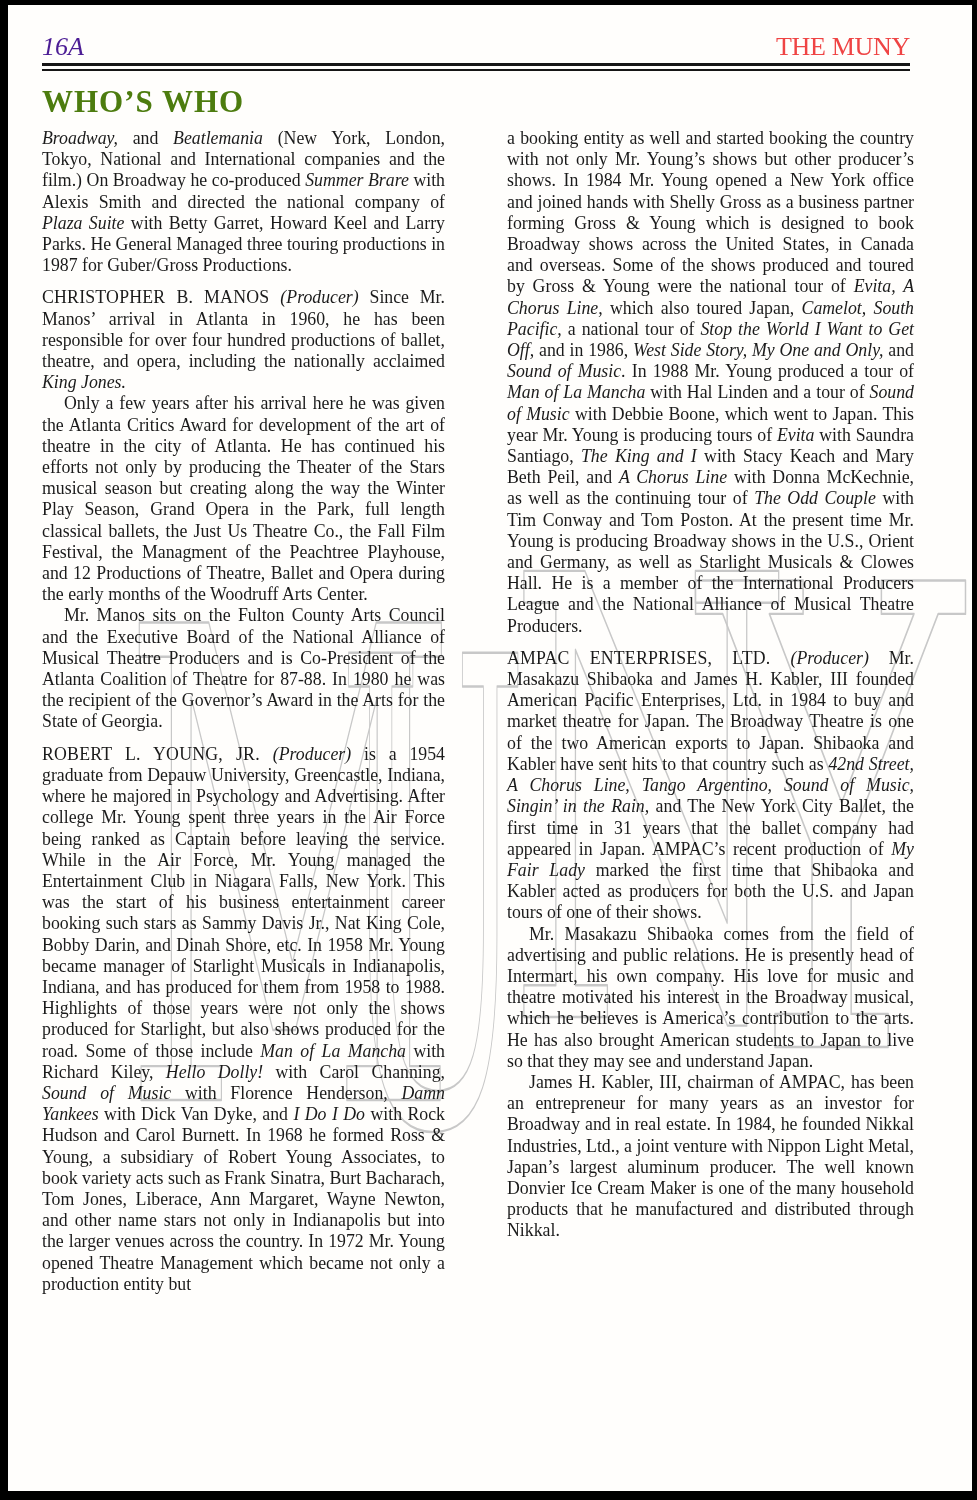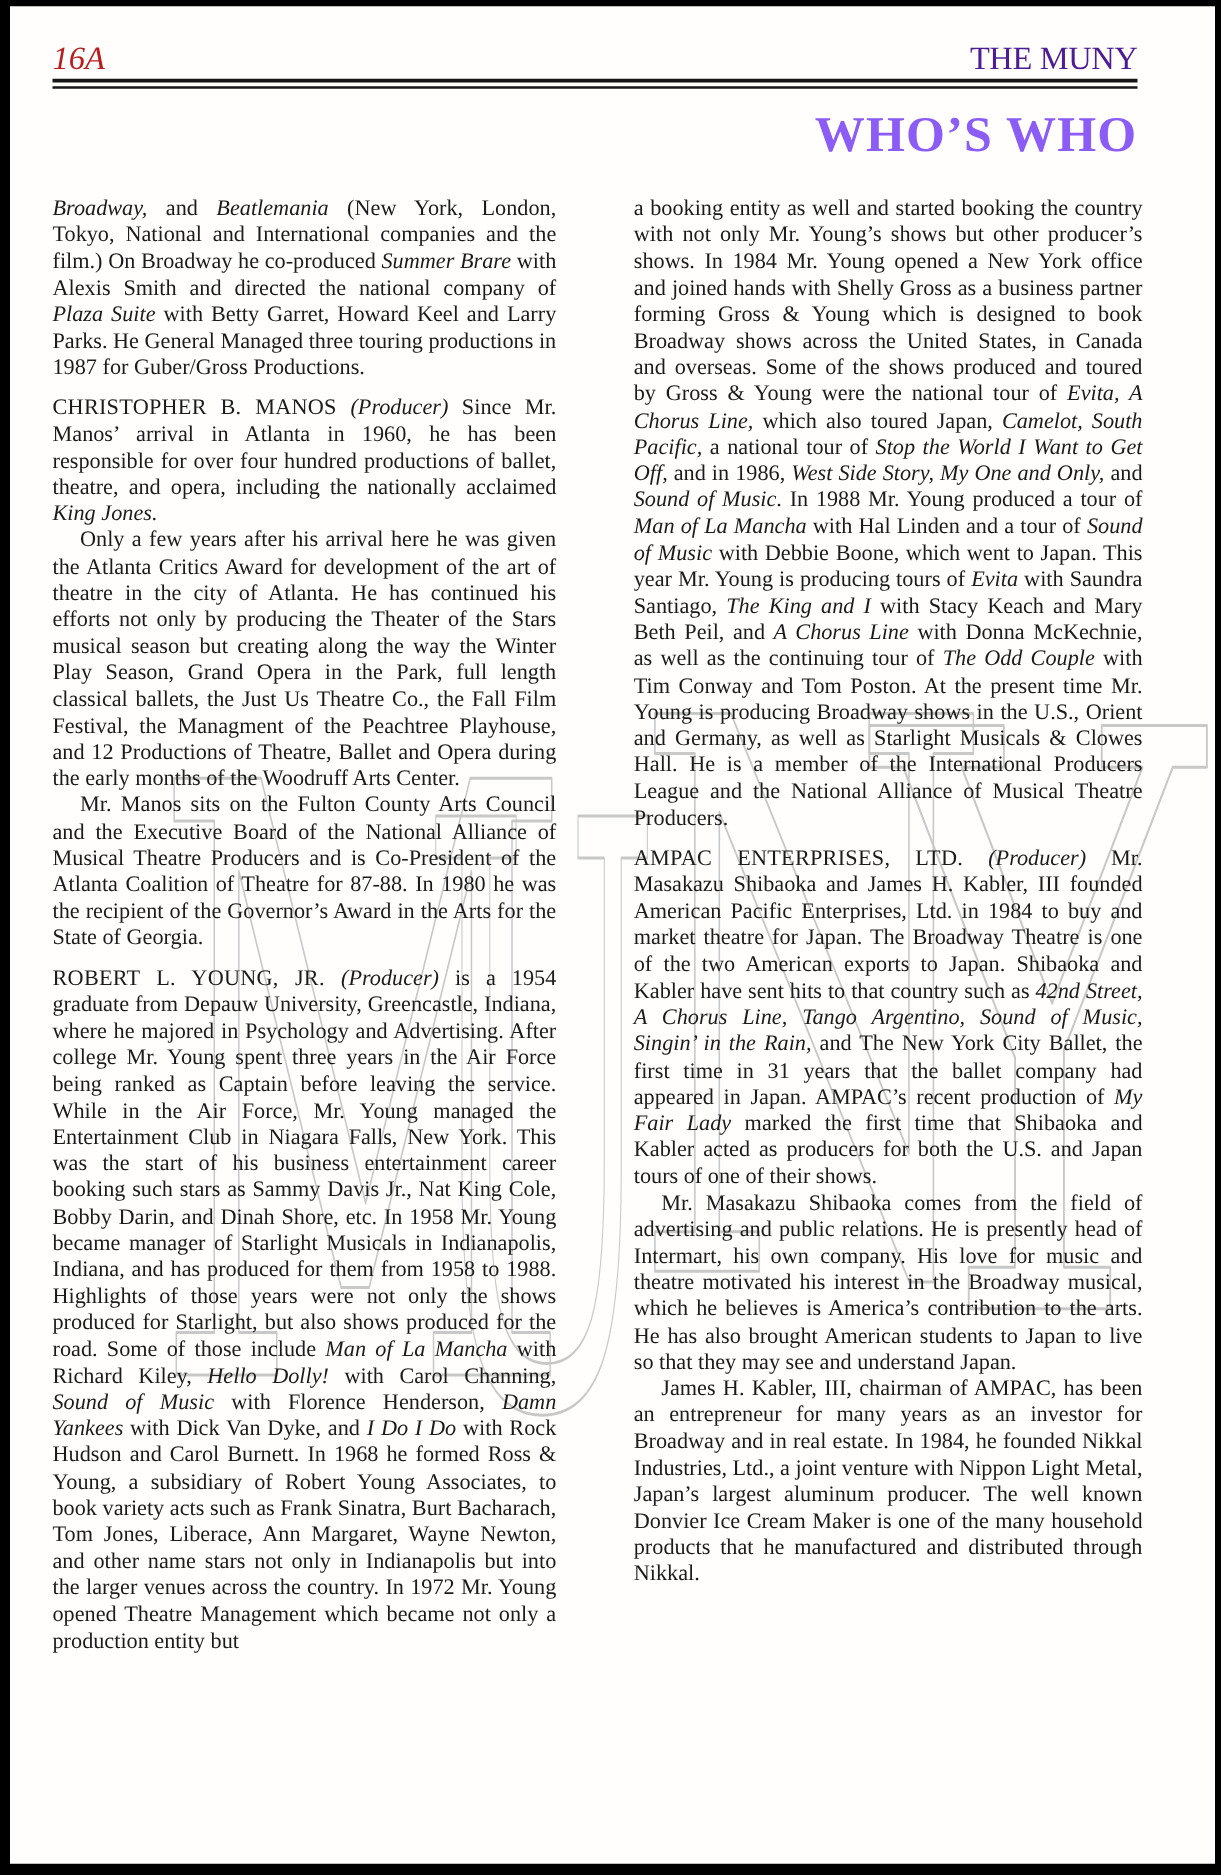--- a/index.html
+++ b/index.html
@@ -8,44 +8,44 @@
     width:977px;height:1500px;position:relative;background:#000;
     font-family:"Liberation Serif","DejaVu Serif",serif;
   }
   .page{
     position:absolute;left:8px;top:5px;width:964px;height:1486px;
     background:#fffefc;overflow:hidden;
   }
   
   .folio{
     position:absolute;left:34px;top:27px;font-style:italic;
-    font-size:26px;color:#b91c1c;
+    font-size:26px;color:#4c1d95;
   }
   .pub{
-    position:absolute;right:62px;top:27px;font-size:26px;color:#4c1d95;
+    position:absolute;right:62px;top:27px;font-size:26px;color:#ef4444;
     letter-spacing:-0.3px;
   }
   .rule{
     position:absolute;left:34px;right:62px;top:58px;height:10px;
     border-top:3px solid #161616;
   }
   .rule::after{
     content:"";position:absolute;left:0;right:0;top:3px;
     border-top:2px solid #161616;
   }
   .title{
-    position:absolute;left:34px;right:62px;top:79px;text-align:right;
-    font-weight:bold;font-size:40px;letter-spacing:1px;color:#8b5cf6;
+    position:absolute;left:34px;right:62px;top:79px;text-align:left;
+    font-weight:bold;font-size:31px;letter-spacing:1px;color:#4d7c0f;
   }
   
   .wm{position:absolute;left:0;top:0;pointer-events:none;}
   
   .col{
     position:absolute;top:123px;font-size:17.8px;line-height:21.2px;
-    text-align:justify;color:#1b1b1b;z-index:2;margin-top:28px;
+    text-align:justify;color:#1b1b1b;z-index:2;
   }
   .col-left{left:34px;width:403px;}
   .col-right{left:499px;width:407px;}
   .para{margin:0;}
   .para.indented{text-indent:22px;}
   .para.entry{margin-top:11px;}
   .para strong{font-weight:normal;letter-spacing:0.2px;}
 </style>
 </head>
 <body>

